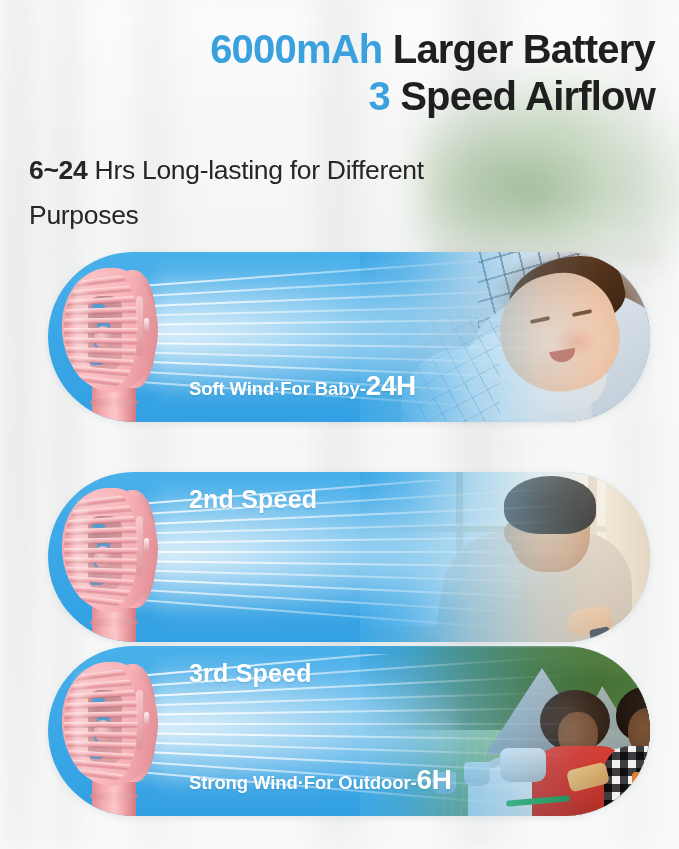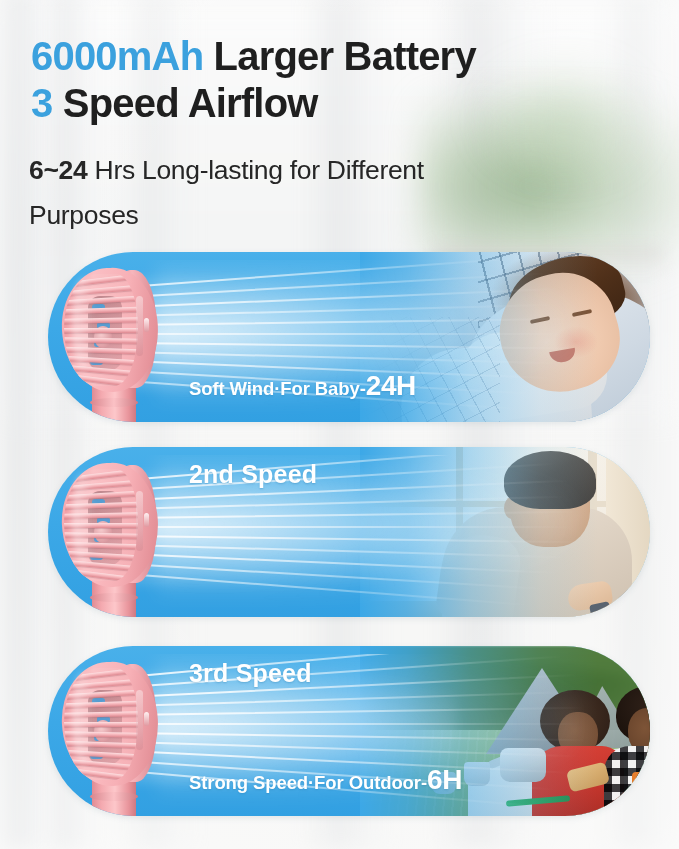--- a/index.html
+++ b/index.html
@@ -97,22 +97,23 @@
     position: relative;
     z-index: 2;
     width: 679px;
     height: 849px;
   }
 
   
   .headline {
     position: absolute;
     left: 31px;
-    top: 33px;
+    top: 26px;
     width: 624px;
+    text-align: right;
   }
   .headline-line {
     font-weight: bold;
     font-size: 40px;
     line-height: 47px;
     letter-spacing: -0.8px;
     color: #1f1f1f;
     white-space: nowrap;
   }
   .headline-accent { color: #3ba1de; }
@@ -134,21 +135,21 @@
     position: absolute;
     left: 48px;
     width: 602px;
     height: 170px;
     border-radius: 85px;
     overflow: hidden;
     background: linear-gradient(180deg, #49b0ea 0%, #3ca8e7 45%, #32a0e2 100%);
     box-shadow: 0 2px 6px rgba(120,140,155,0.16);
   }
   .panel.p1 { top: 252px; }
-  .panel.p2 { top: 447px; }
+  .panel.p2 { top: 472px; }
   .panel.p3 { top: 646px; }
 
   
   .panel-photo {
     position: absolute;
     right: 0;
     top: 0;
     bottom: 0;
     width: 290px;
     overflow: hidden;
@@ -934,16 +935,16 @@
         <div class="fan-slat" style="top:84px;  transform:rotate(3.5deg)"></div>
         <div class="fan-slat" style="top:94px;  transform:rotate(5deg)"></div>
         <div class="fan-slat" style="top:104px; transform:rotate(7deg)"></div>
       </div>
       <div class="fan-side-slot"></div>
       <div class="fan-btn"></div>
       <div class="fan-shine"></div>
     </div>
 
     <div class="panel-title">3rd Speed</div>
-    <div class="panel-caption"><span class="caption-text">Strong Speed·For Outdoor-</span><span class="caption-hours">6H</span></div>
+    <div class="panel-caption"><span class="caption-text">Strong Wind·For Outdoor-</span><span class="caption-hours">6H</span></div>
   </div>
 
 </div>
 
 </body></html>

